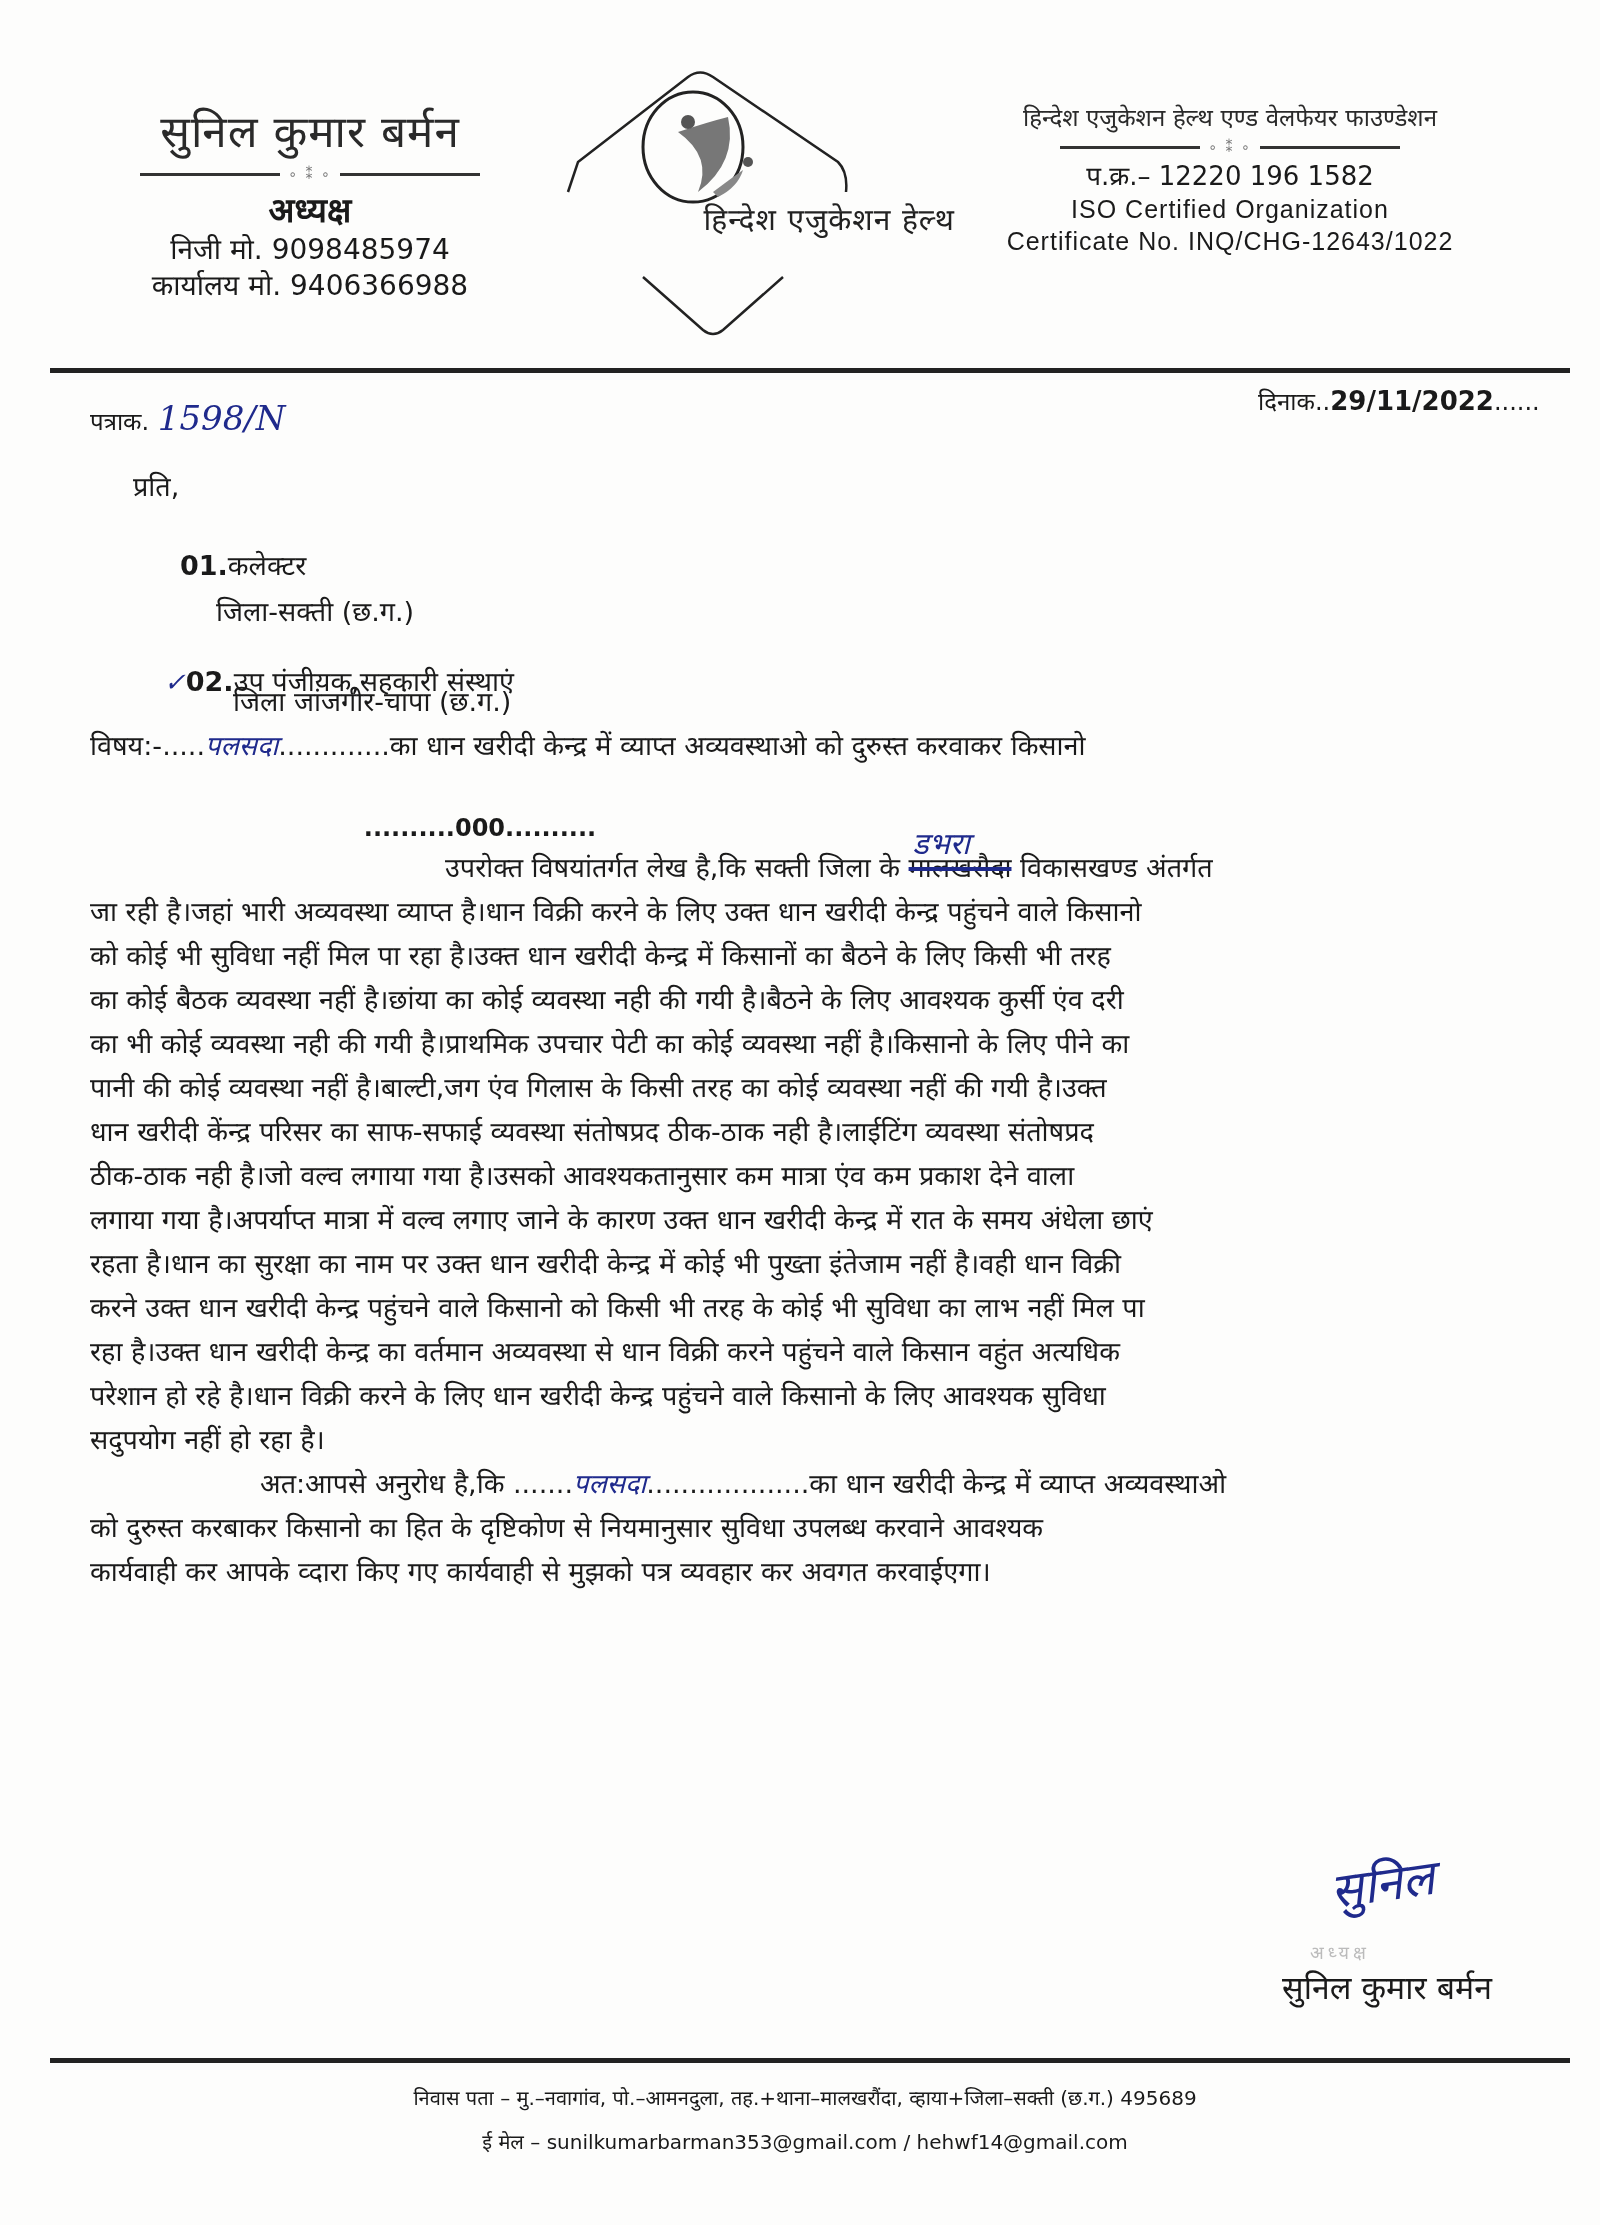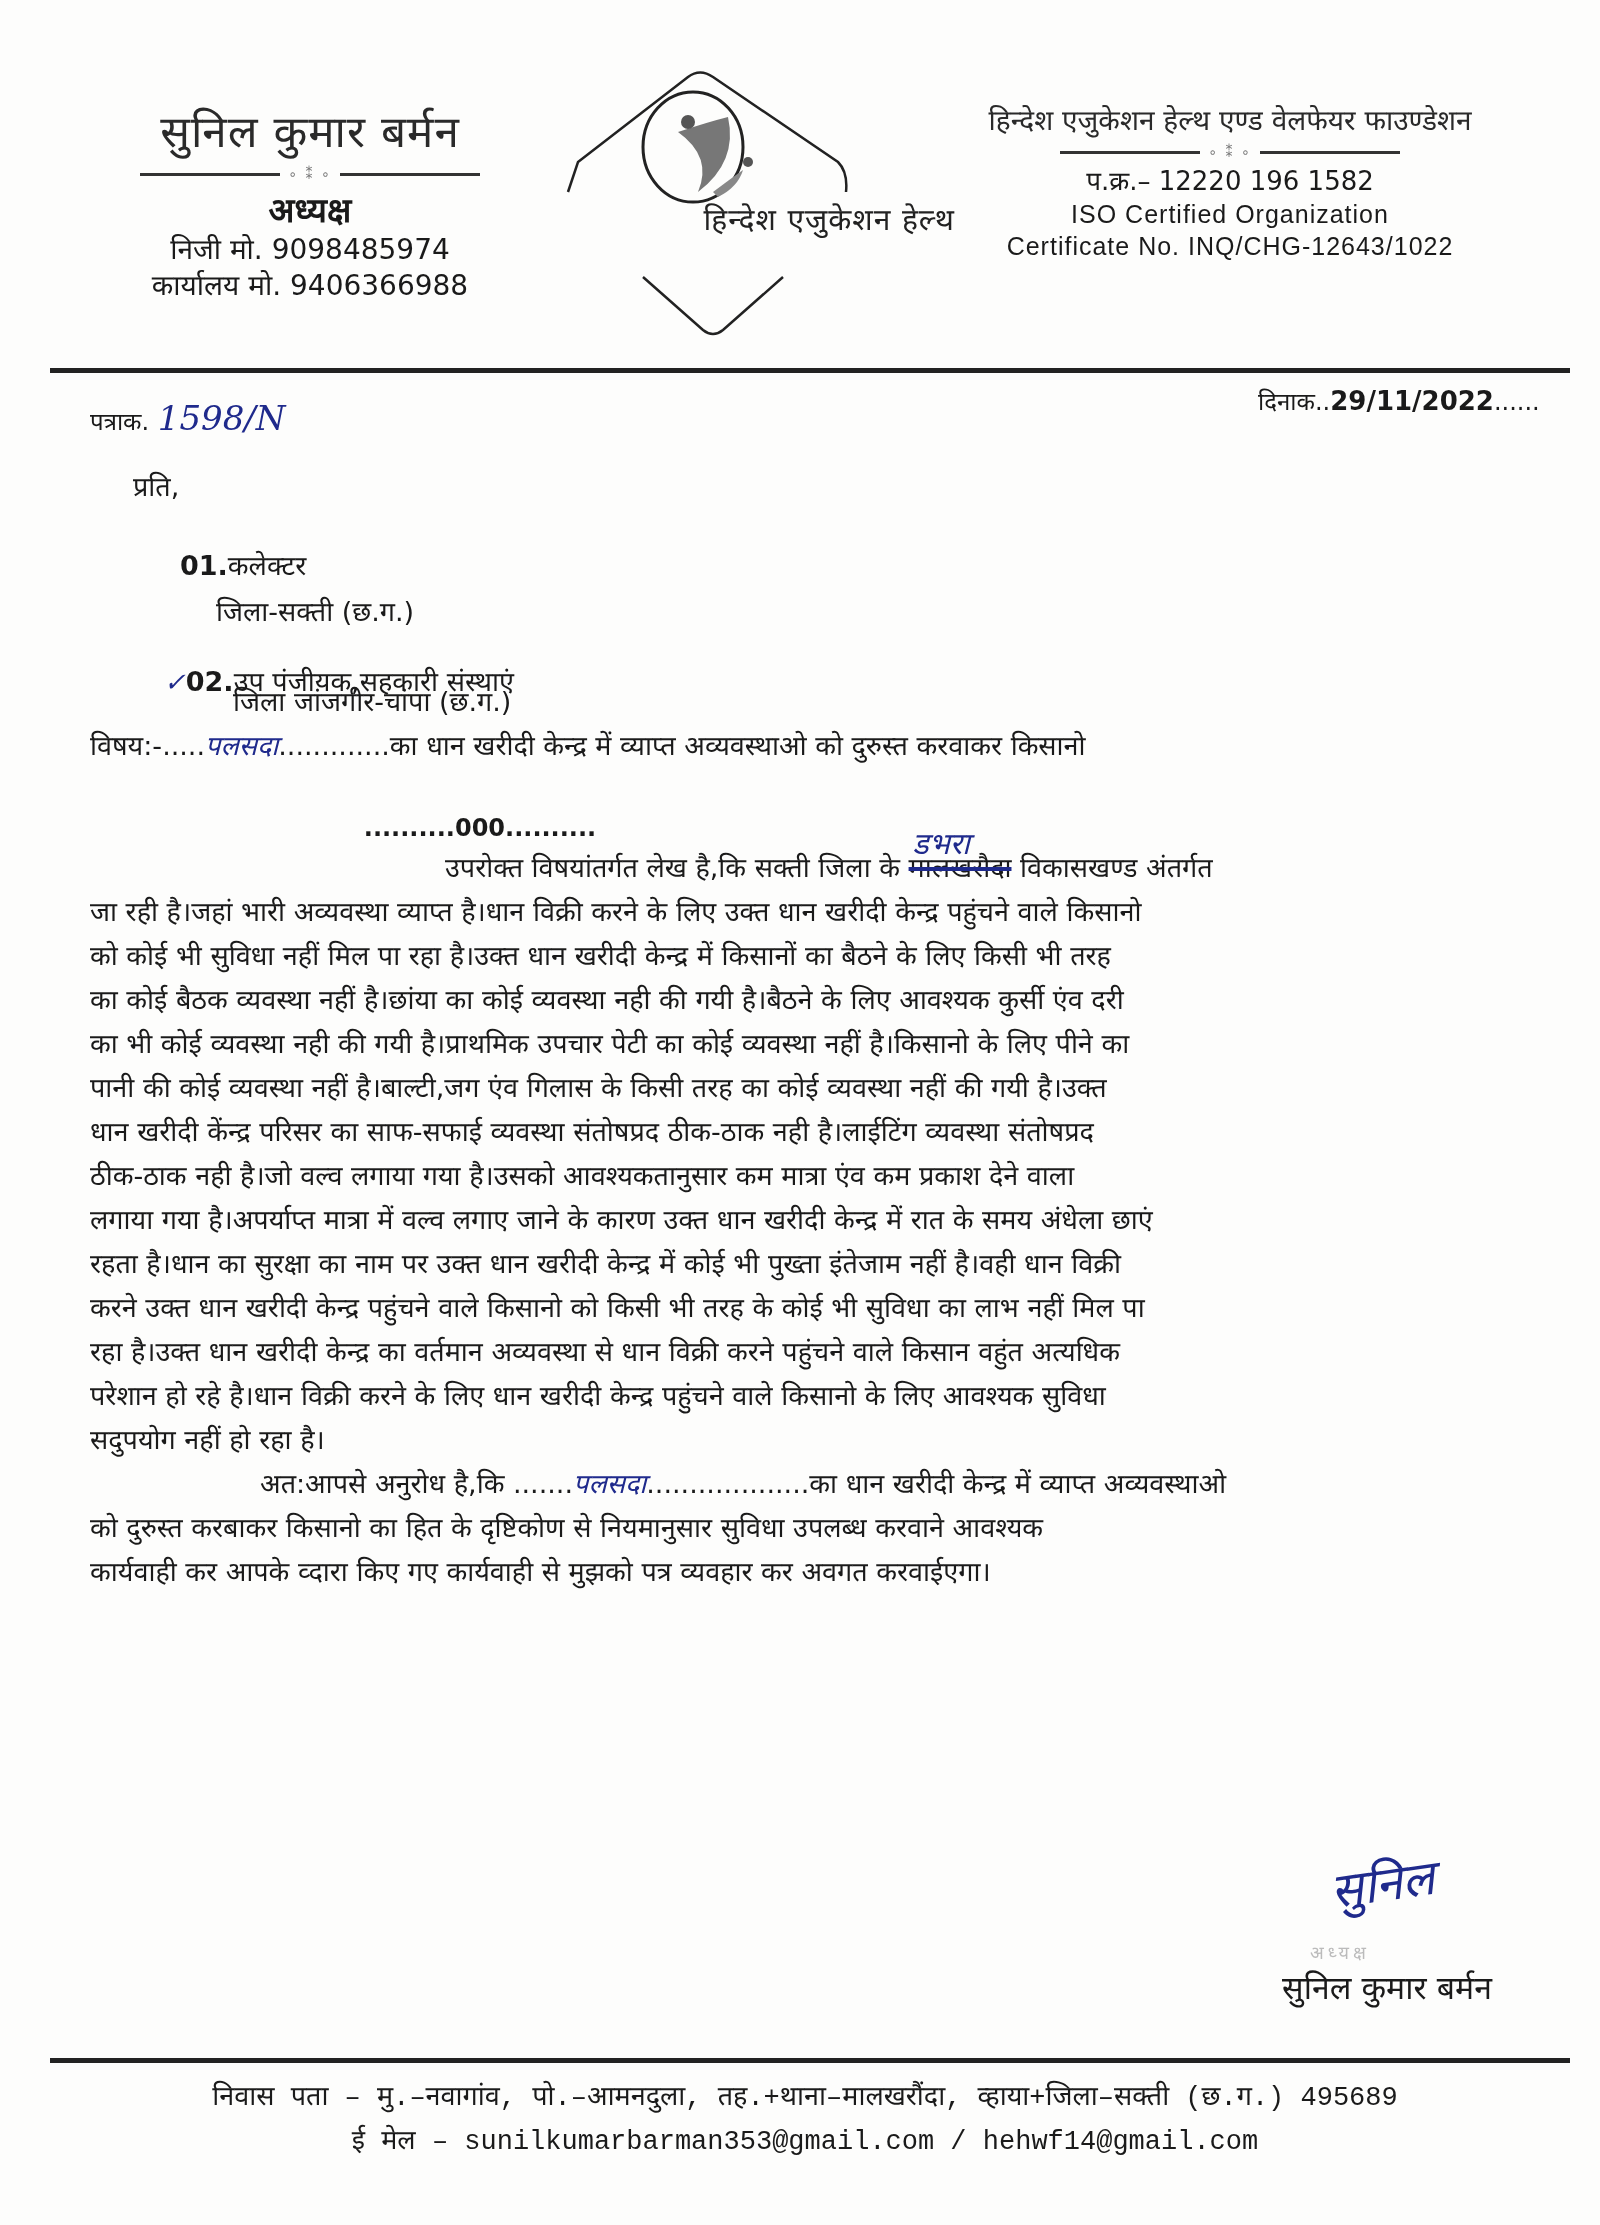--- a/index.html
+++ b/index.html
@@ -13,28 +13,28 @@
   .hdr-left { left:100px; top:100px; width:420px; text-align:center; }
   .hdr-left .name { font-family:"DejaVu Serif", serif; font-size:44px; color:#2a2a2a; letter-spacing:1px; }
   .ornament { display:flex; align-items:center; justify-content:center; gap:8px; margin:6px 0 4px; }
   .ornament .line { height:3px; background:#333; width:140px; }
   .ornament .dots { font-size:14px; color:#777; letter-spacing:2px; }
   .hdr-left .role { font-size:34px; font-weight:bold; margin-top:2px; }
   .hdr-left .phone { font-size:28px; line-height:36px; }
   .logo { left:548px; top:62px; width:400px; height:300px; }
   .logo-caption { left:555px; top:198px; width:400px; font-family:"DejaVu Serif", serif; font-size:30px; color:#222; text-align:right; letter-spacing:1px; }
   .hdr-right { left:900px; top:100px; width:660px; text-align:center; }
-  .hdr-right .org { font-family:"DejaVu Serif", serif; font-size:28px; color:#2a2a2a; }
+  .hdr-right .org { font-family:"DejaVu Serif", serif; font-size:24px; color:#2a2a2a; }
   .hdr-right .reg { font-size:26px; line-height:34px; }
   .hdr-right .iso { font-family:"Liberation Sans", sans-serif; font-size:25px; line-height:32px; letter-spacing:1px; }
   .rule { background:#222; height:5px; }
   .meta { font-size:24px; }
   .meta .val { font-weight:bold; font-size:26px; }
   .body-text { font-size:27px; line-height:44px; }
-  .addr { font-size:27px; line-height:40px;font-family:Liberation Mono, monospace; }
+  .addr { font-size:20px; line-height:40px; }
   .p { margin:0; }
   .bold { font-weight:bold; }
   .dots-fill { letter-spacing:1px; }
   .strike { text-decoration:line-through; text-decoration-color:#1f2a8c; text-decoration-thickness:4px; }
 </style>
 </head>
 <body>
 
 <div class="abs hdr-left">
   <div class="name">सुनिल कुमार बर्मन</div>

